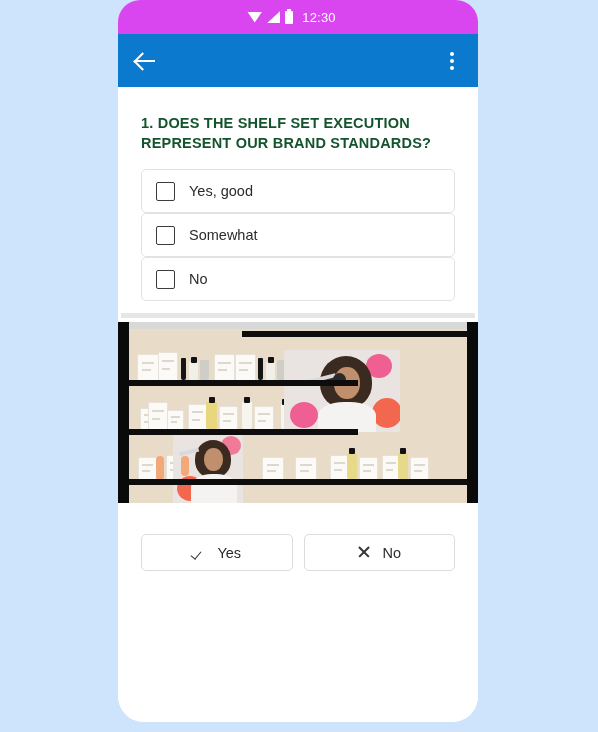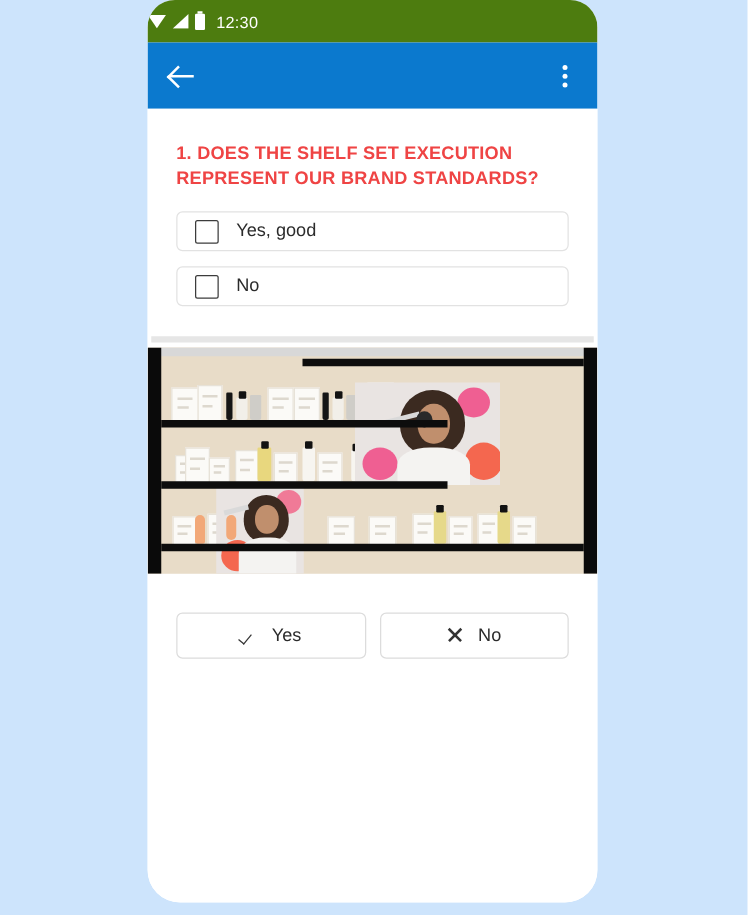--- a/index.html
+++ b/index.html
@@ -23,24 +23,24 @@
     border-radius: 22px 22px 26px 26px;
     background: #ffffff;
     overflow: hidden;
     display: flex;
     flex-direction: column;
   }
 
   
   .status-bar {
     height: 34px;
-    background: #4d7c0f;
-    display: flex;
-    align-items: center;
-    justify-content: flex-start;
+    background: #d946ef;
+    display: flex;
+    align-items: center;
+    justify-content: center;
     padding: 0 13px 0 0;
     box-sizing: border-box;
     flex: 0 0 auto;
   }
   .status-icons {
     display: flex;
     align-items: center;
     gap: 5px;
   }
   .ico-wifi {
@@ -129,35 +129,34 @@
     display: flex;
     flex-direction: column;
   }
 
   .question-block {
     padding: 26px 23px 0 23px;
   }
   .question-title {
     font-size: 14.5px;
     font-weight: bold;
-    color: #ef4444;
+    color: #14532d;
     line-height: 20px;
     letter-spacing: .2px;
     margin: 0 0 16px 0;
     text-transform: uppercase;
   }
 
   .option-card {
     border: 1px solid #e2e2e2;
     border-radius: 5px;
-    height: 32px;
+    height: 44px;
     display: flex;
     align-items: center;
     padding: 0 14px;
-    margin-bottom: 12px;
     box-sizing: border-box;
     background: #ffffff;
     cursor: pointer;
   }
   .checkbox {
     width: 17px; height: 17px;
     border: 1.6px solid #3c3c3c;
     border-radius: 2px;
     flex: 0 0 auto;
     background: #ffffff;
@@ -346,20 +345,24 @@
   <div class="content">
 
     <div class="question-block">
       <p class="question-title">1. DOES THE SHELF SET EXECUTION REPRESENT OUR BRAND STANDARDS?</p>
 
       <div class="option-card">
         <div class="checkbox"></div>
         <div class="option-label">Yes, good</div>
       </div>
 
+      <div class="option-card">
+        <div class="checkbox"></div>
+        <div class="option-label">Somewhat</div>
+      </div>
 
       <div class="option-card">
         <div class="checkbox"></div>
         <div class="option-label">No</div>
       </div>
     </div>
 
     <div class="section-divider"></div>
 
 

